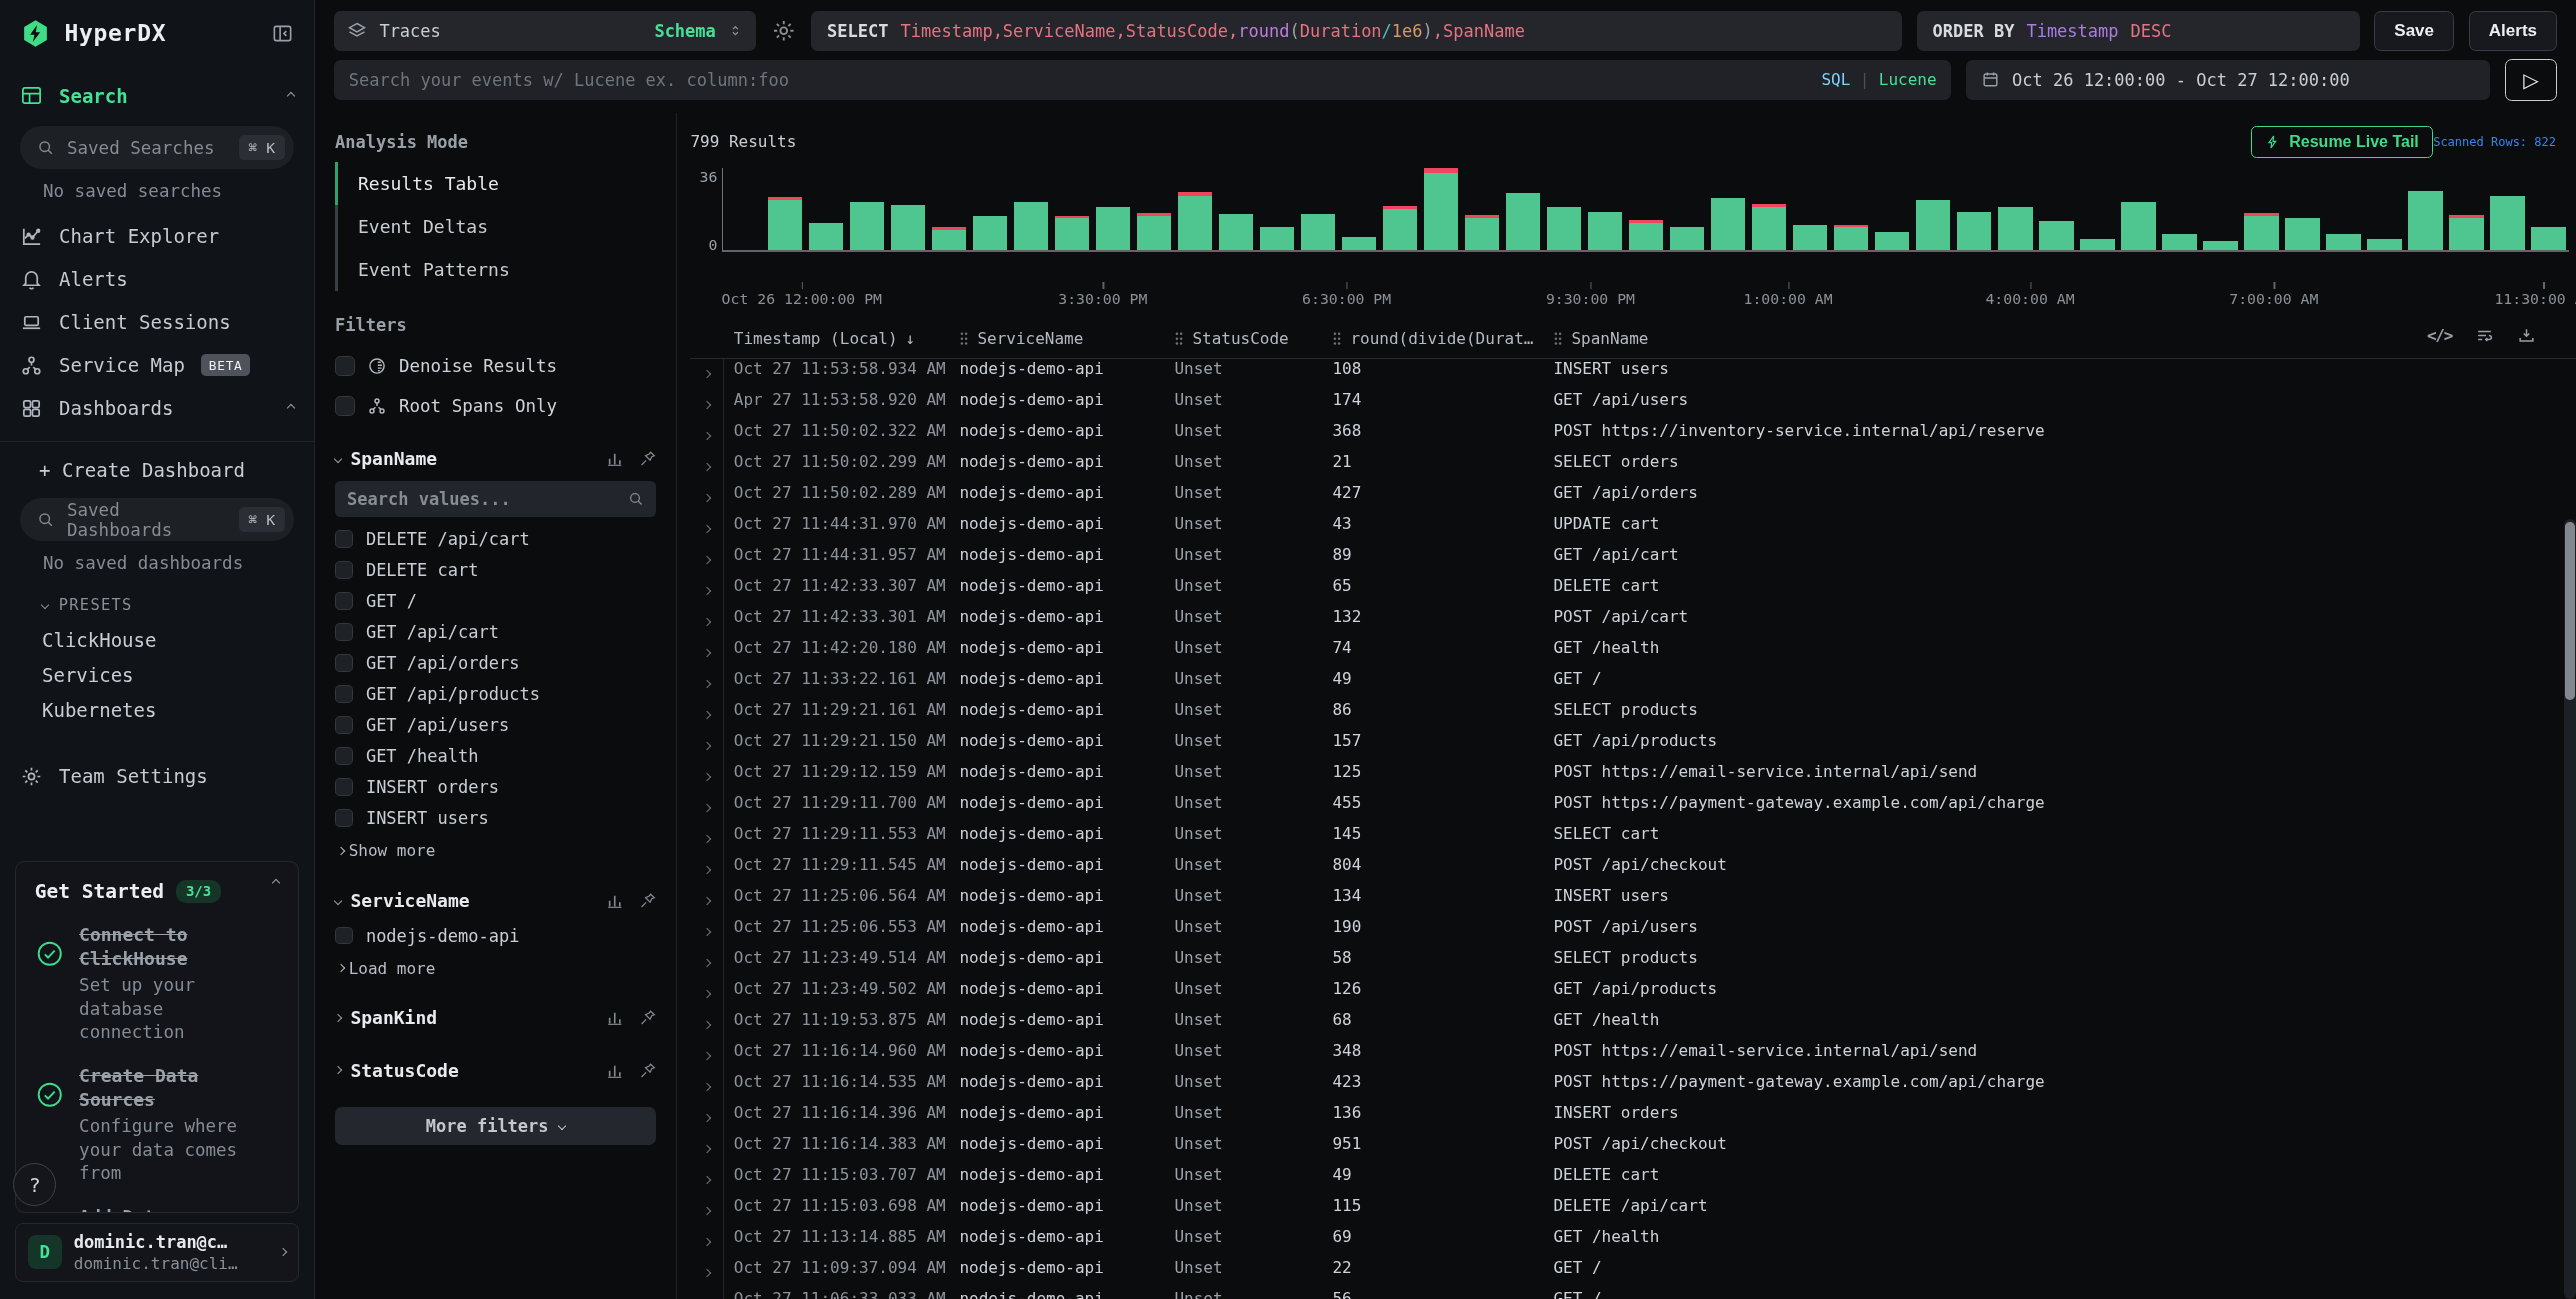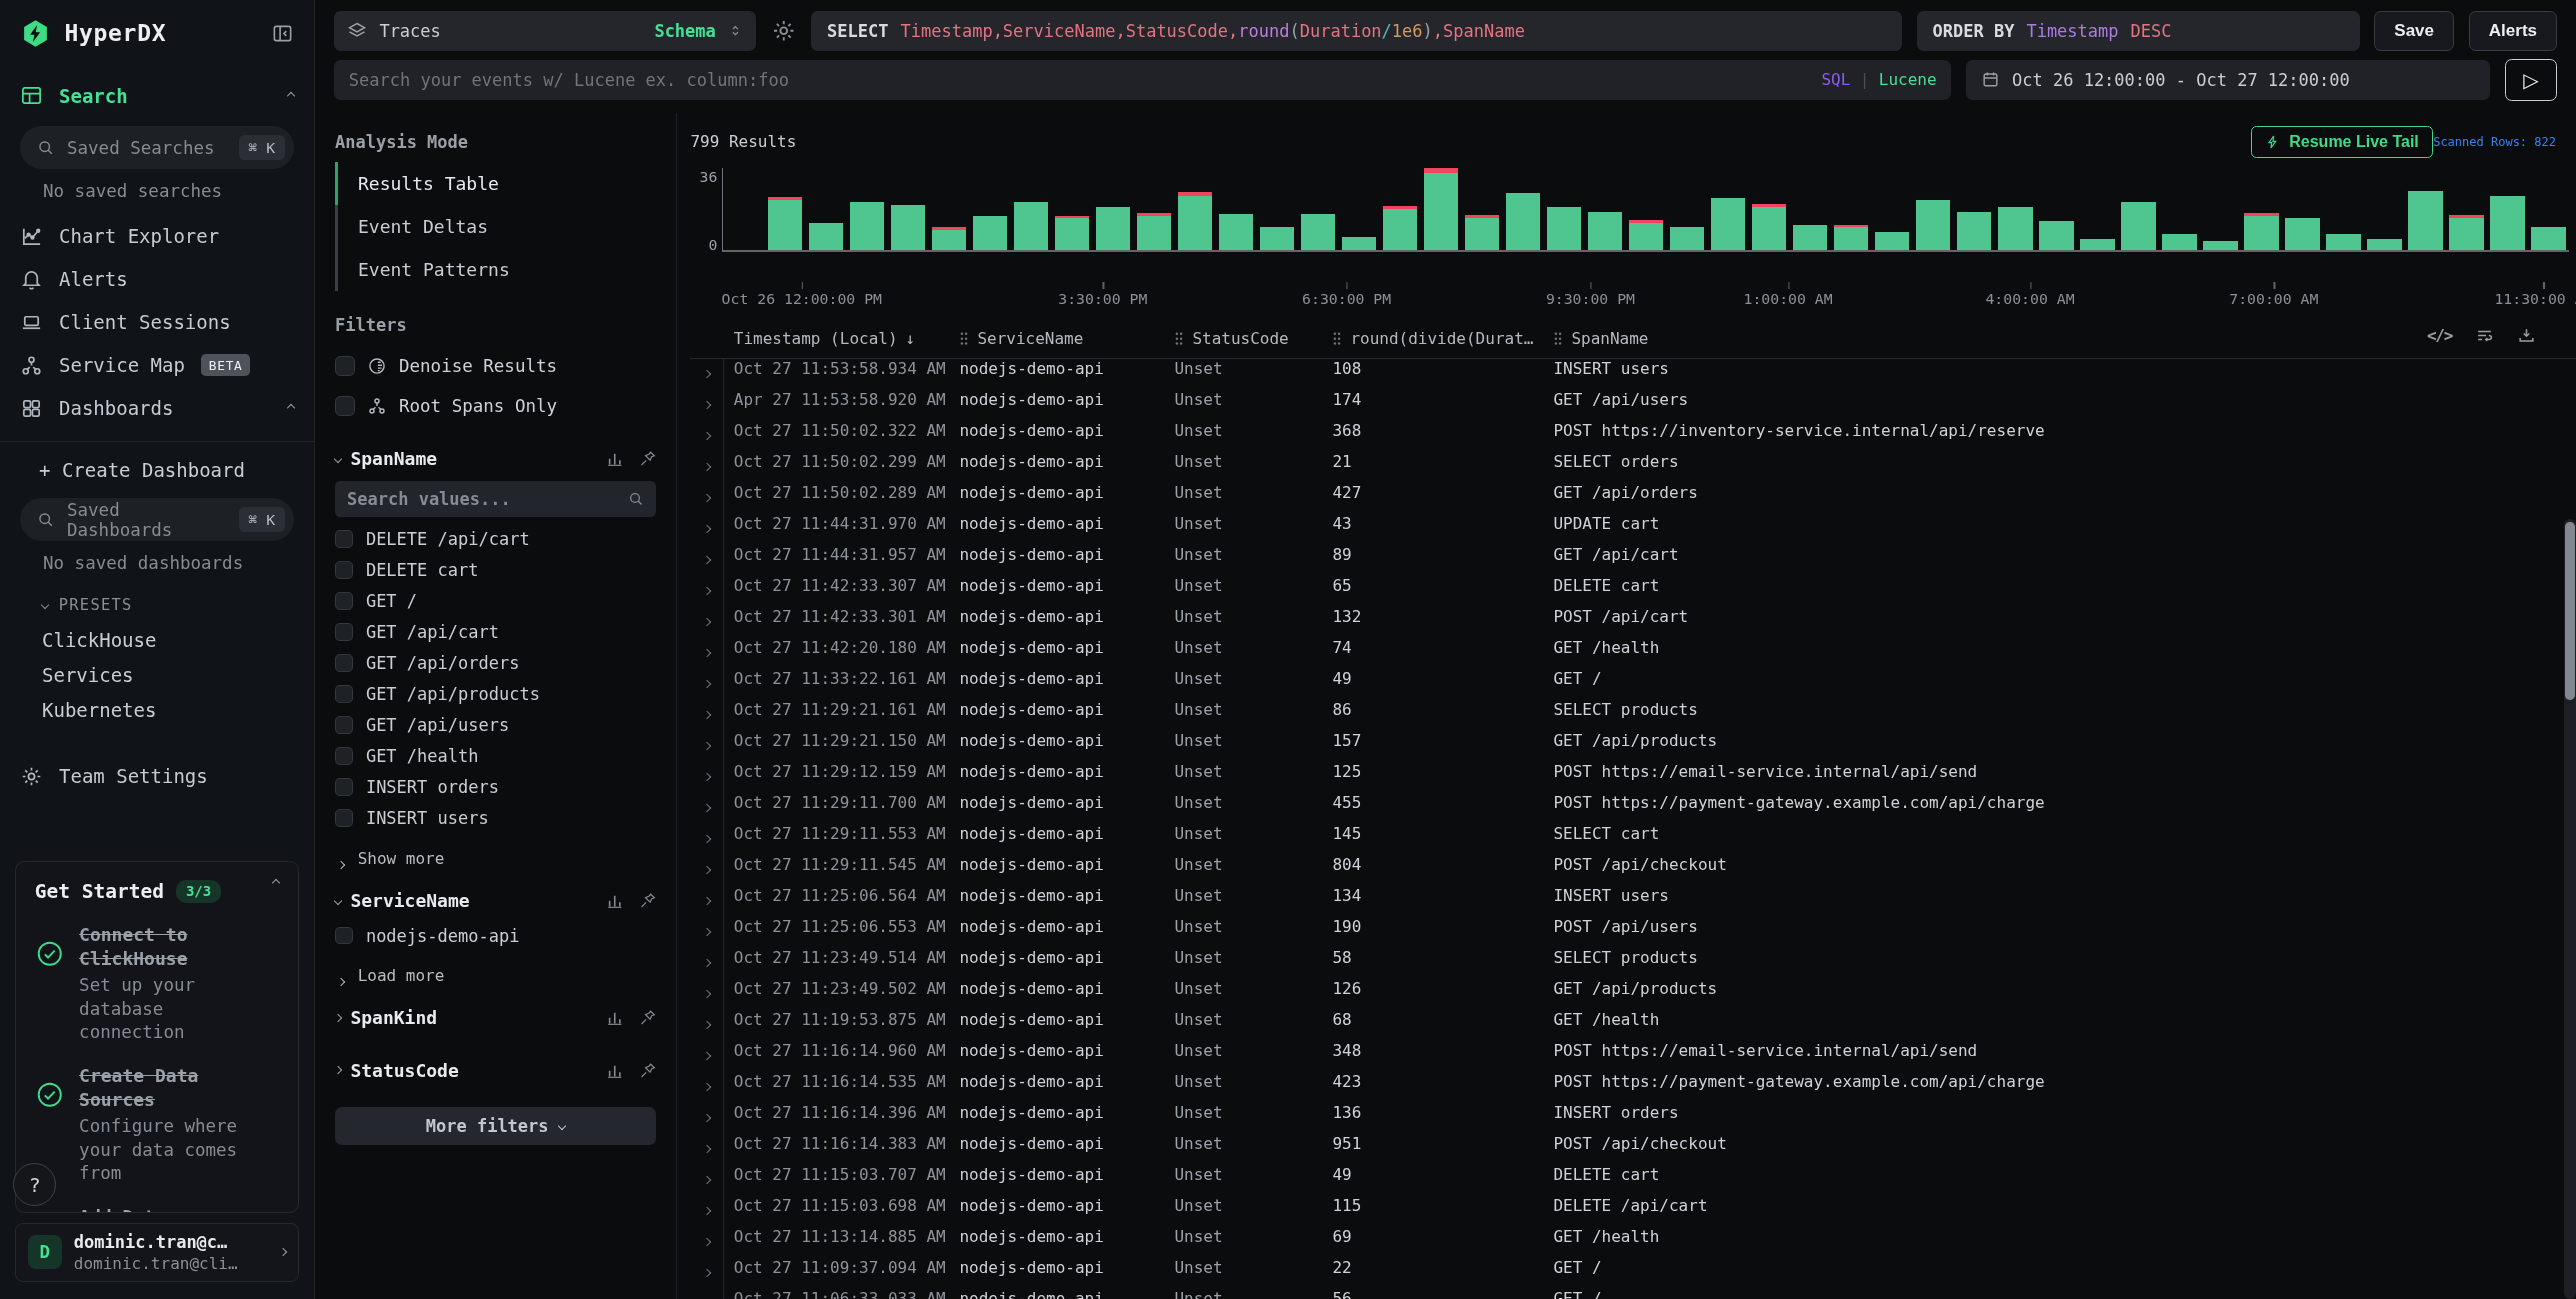--- a/index.html
+++ b/index.html
@@ -66,21 +66,21 @@
   .select-box{flex:1;min-width:0;padding:0 16px;overflow:hidden;white-space:nowrap}
   .kw{color:#d7dbdf;font-weight:bold;margin-right:12px}
   .tok-field{color:#e57380}.tok-func{color:#bf7ddf}.tok-paren{color:#9aa0a7}.tok-op{color:#56b6c2}.tok-num{color:#d19a66}
   .order-box{width:443px;padding:0 16px;white-space:nowrap}
   .ob-col{color:#ab7be0}.ob-dir{color:#e57380;margin-left:12px}
   .btn{height:40px;padding:0 19px;background:#17191e;border:0.7px solid #383c43;border-radius:6.7px;color:#eceef1;
     font-weight:bold;font-size:17px;display:flex;align-items:center;flex:none}
   .search-box{flex:1;min-width:0;background:#202227;border-radius:6.7px;height:40px;padding:0 14.8px;display:flex;align-items:center;gap:10.7px}
   .search-ph{color:#6f757d}
   .lang{margin-left:auto;display:flex;gap:9.4px;font-size:16px;align-items:center}
-  .lang-sql{color:#8b5cf6}.lang-sep{color:#4a4f56}.lang-lucene{color:#45e095}
+  .lang-sql{color:#7dd3fc}.lang-sep{color:#4a4f56}.lang-lucene{color:#45e095}
   .date-box{width:524px;background:#202227;border-radius:6.7px;height:40px;display:flex;align-items:center;gap:12px;
     padding:0 14.8px;color:#c9ced5;font-size:17px;flex:none}
   .date-box .cal{color:#9aa0a7}
   .run-btn{width:52px;height:42px;border:1.3px solid #c9ccd2;border-radius:6.7px;display:flex;align-items:center;
     justify-content:center;color:#eceef1;font-size:20px;background:transparent;flex:none}
 
   .content{flex:1;display:flex;min-height:0;margin-top:6.7px}
   
   .fpanel{width:362px;min-width:362px;border-right:0.7px solid #1f2227;padding:16px 20px 0;overflow:hidden}
   .flabel{color:#9aa0a7;font-weight:bold;font-size:17px;margin:2.7px 0 10.7px}
@@ -91,21 +91,21 @@
   .cb{width:20px;height:20px;border-radius:5.4px;background:#1e2126;border:0.7px solid #34383f;flex:none}
   .chk-ic{color:#b4bac2;flex:none}
   .grp-head{display:flex;align-items:center;gap:9.4px;height:39px;margin-top:13.4px;color:#9aa0a7}
   .grp-title{font-weight:bold;color:#e8eaee;font-size:18px}
   .grp-icons{margin-left:auto;display:flex;gap:14.8px;color:#858b93;align-items:center}
   .val-search{height:36px;background:#22252b;border-radius:5.4px;display:flex;align-items:center;padding:0 12px;
     color:#868c94;font-size:17px;margin:2.7px 0 6.7px;font-weight:bold}
   .val-search .mag{margin-left:auto;color:#868c94}
   .fv{display:flex;align-items:center;gap:13.4px;height:31px;font-size:17px;color:#c9ced5}
   .fv .cb{width:17.5px;height:17.5px;border-radius:4.7px}
-  .show-more{display:flex;align-items:flex-end;gap:14px;height:34px;color:#b9bec5;font-size:16px;padding-left:2.7px}
+  .show-more{display:flex;align-items:center;gap:5px;height:34px;color:#b9bec5;font-size:16px;padding-left:2.7px}
   .more-btn{margin:17.5px 0;height:38px;background:#24272d;border-radius:6.7px;display:flex;align-items:center;
     justify-content:center;gap:10.7px;color:#c3c8cf;font-size:17px;font-weight:bold}
 
   
   .results{flex:1;min-width:0;position:relative;display:flex;flex-direction:column;padding:12px 0 0 13.4px}
   .res-head{display:flex;align-items:center;padding-right:20px;height:34px}
   .res-count{font-size:16px;color:#c9ced5}
   .live-btn{margin-left:auto;display:flex;align-items:center;gap:8px;border:1.3px solid #3ddc8c;color:#3ddc8c;
     border-radius:5.4px;height:32px;padding:0 13.4px;font-size:16px;font-weight:bold;background:transparent}
   .scanned{color:#3b82f6;font-size:12px;white-space:nowrap;overflow:hidden}

